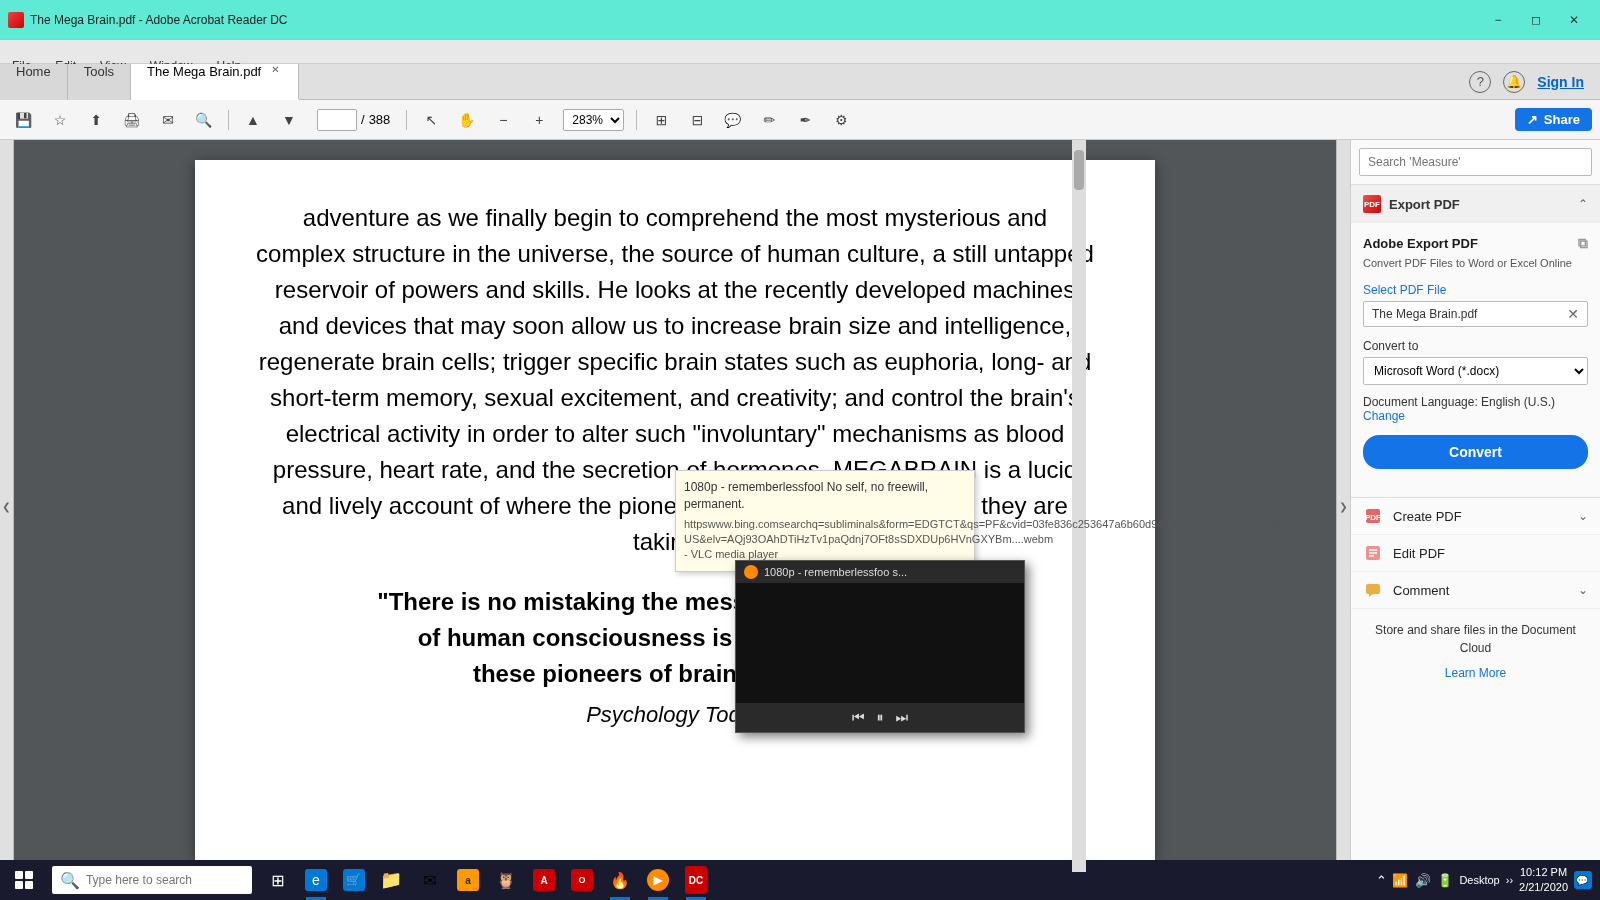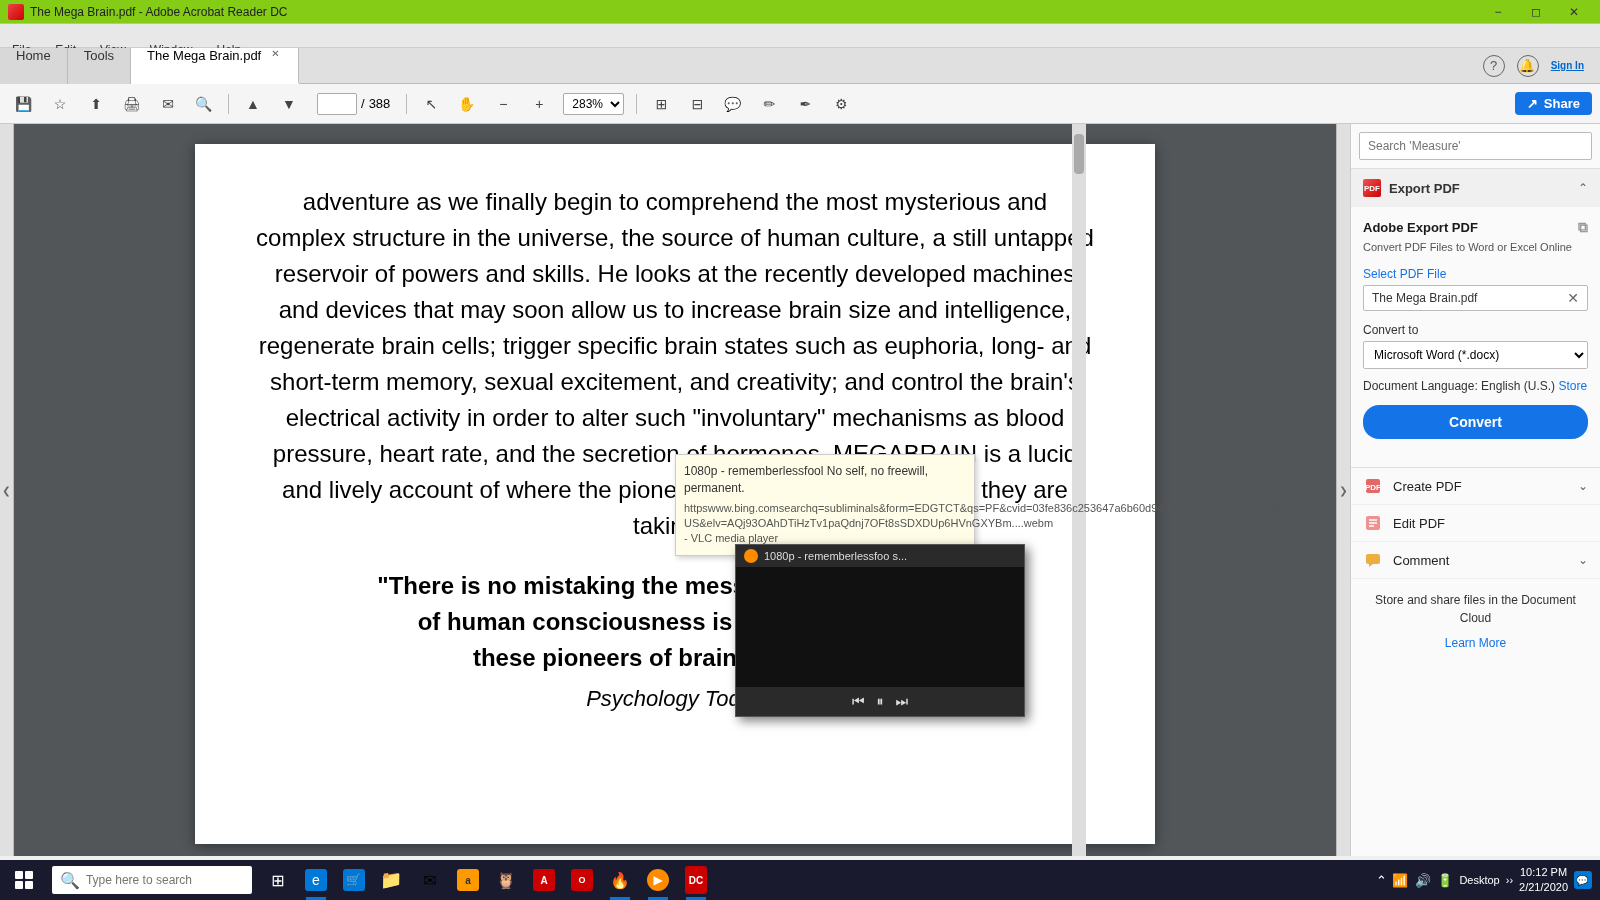--- a/index.html
+++ b/index.html
@@ -1,21 +1,21 @@
 <!DOCTYPE html>
 <html><head>
   <meta charset="utf-8">
   <style>
     * { margin: 0; padding: 0; box-sizing: border-box; }
     body { width: 1600px; height: 900px; overflow: hidden; font-family: 'Segoe UI', Arial, sans-serif; background: #f0f0f0; }
 
     
     #title-bar {
-      height: 24px;
-      background: #84cc16;
+      height: 40px;
+      background: #5eead4;
       display: flex;
       align-items: center;
       justify-content: space-between;
       padding: 0 8px;
       border-bottom: 1px solid #bbb;
     }
     #title-bar-left {
       display: flex;
       align-items: center;
       gap: 6px;
@@ -90,21 +90,21 @@
       font-size: 13px;
     }
     .help-icon, .bell-icon {
       width: 22px; height: 22px;
       border-radius: 50%;
       border: 1.5px solid #666;
       display: flex; align-items: center; justify-content: center;
       font-size: 13px; color: #555; cursor: pointer;
     }
     .sign-in-btn {
-      font-size: 10px; font-weight: 600; color: #0066cc; cursor: pointer; text-decoration: underline;
+      font-size: 14px; font-weight: 600; color: #0066cc; cursor: pointer; text-decoration: underline;
     }
 
     
     #toolbar {
       height: 40px;
       background: #f5f5f5;
       border-bottom: 1px solid #ccc;
       display: flex;
       align-items: center;
       padding: 0 8px;
@@ -725,21 +725,21 @@
         <div class="convert-to-label">Convert to</div>
         <select class="convert-to-select">
           <option>Microsoft Word (*.docx)</option>
           <option>Microsoft Excel (*.xlsx)</option>
         </select>
         <div class="doc-language">
           <span>Document Language:</span>
           <span> </span>
           <span>English (U.S.)</span>
           <span> </span>
-          <a class="doc-language-link">Store</a>
+          <a class="doc-language-link">Change</a>
         </div>
         <button class="convert-btn">Convert</button>
       </div>
     </div>
 
     <div class="sidebar-tool">
       <span class="tool-icon-create">
         <svg width="18" height="18" viewBox="0 0 18 18">
           <rect x="2" y="2" width="14" height="14" rx="2" fill="#d44" opacity="0.8"></rect>
           <text x="9" y="13" text-anchor="middle" fill="white" font-size="8" font-weight="bold">PDF</text>

